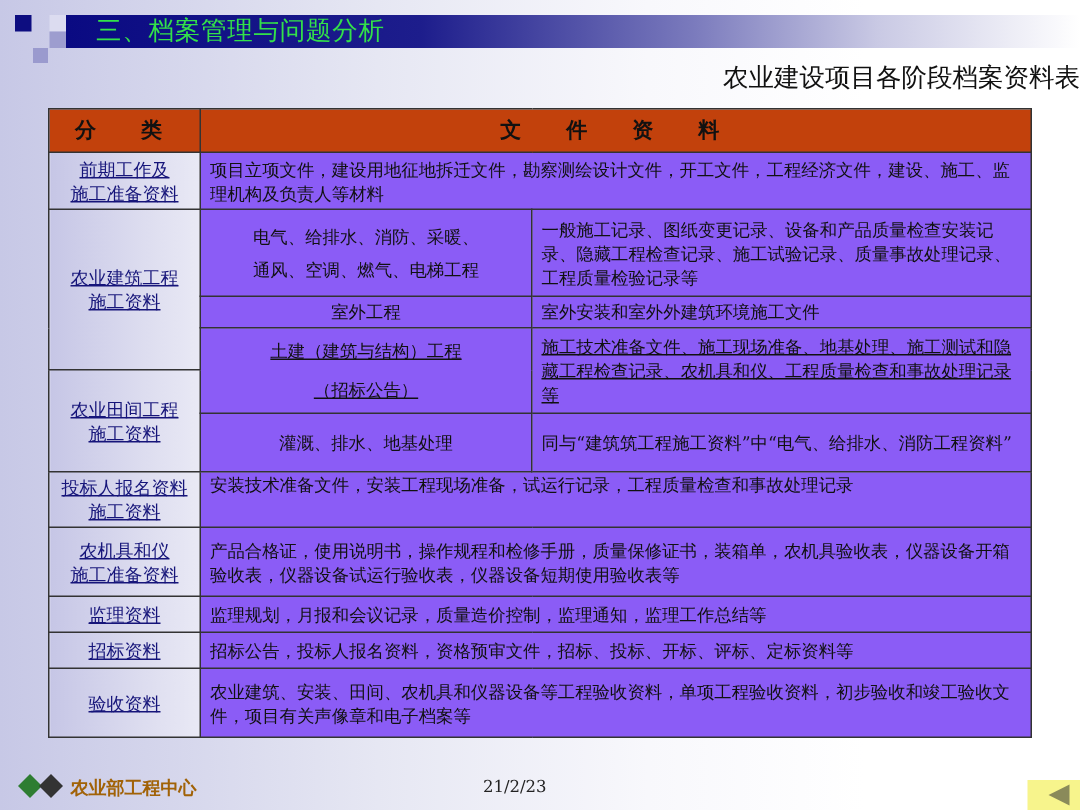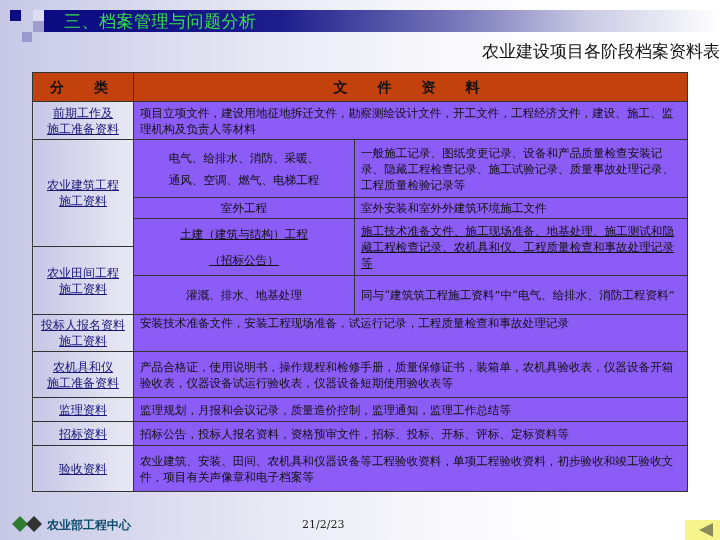--- a/index.html
+++ b/index.html
@@ -35,24 +35,24 @@
   }
   table.main td { background:#8b5cf6; }
   td.cat {
     width:88px; text-align:center; color:#16157a;
     background: linear-gradient(90deg, #c6c6e6 0%, #dcdcef 60%, #e9e9f5 100%) !important;
     font-size:12px; padding:2px 4px;text-decoration:underline;
   }
   td.sub { text-align:center; width:208px; }
   .footer-logo { position:absolute; left:12px; top:516px; }
   .footer-org {
-    position:absolute; left:47px; top:517px; font-size:12px; font-weight:bold; color:#0c4a6e;
+    position:absolute; left:47px; top:517px; font-size:12px; font-weight:bold; color:#a16207;
     font-family:"DejaVu Sans", "Liberation Sans", sans-serif;
   }
-  .footer-date { position:absolute; left:302px; top:518px; font-size:11px; color:#222; }
+  .footer-date { position:absolute; left:322px; top:518px; font-size:11px; color:#222; }
   .nav-btn { position:absolute; left:685px; top:520px; width:35px; height:20px; background:#f7f48c; }
   .nav-tri { position:absolute; left:700px; top:497px; width:0; height:0; }
 </style>
 </head>
 <body>
 
 <div class="sq" style="left:10px;top:10px;width:11px;height:11px;background:#0d0d80;"></div>
 <div class="sq" style="left:33px;top:10px;width:11px;height:11px;background:#dcdcf0;"></div>
 <div class="sq" style="left:44px;top:10px;width:10px;height:11px;background:#b4b4de;"></div>
 <div class="sq" style="left:33px;top:21px;width:11px;height:11px;background:#9d9dcf;"></div>

